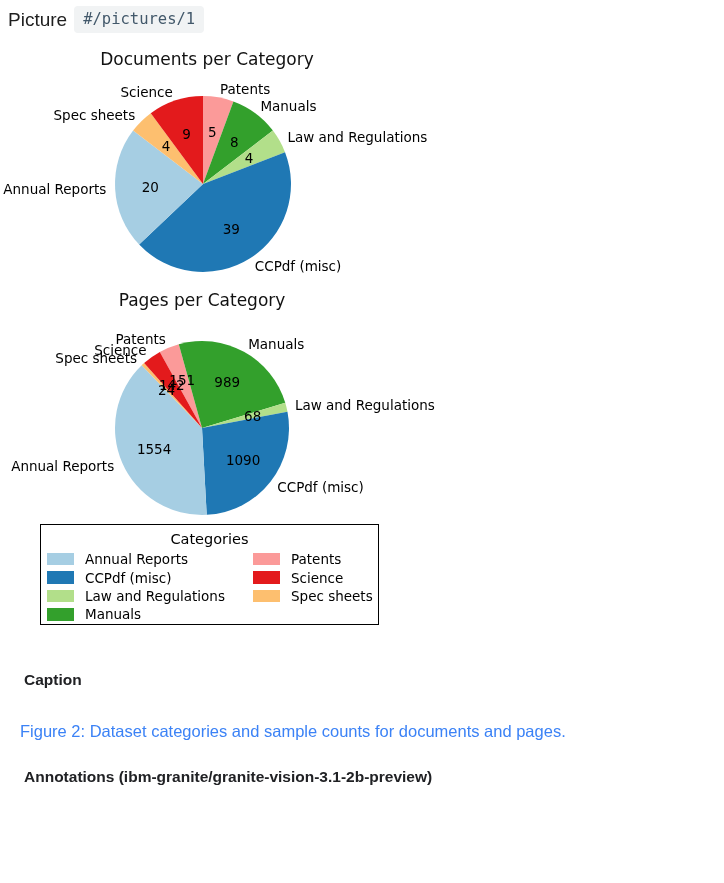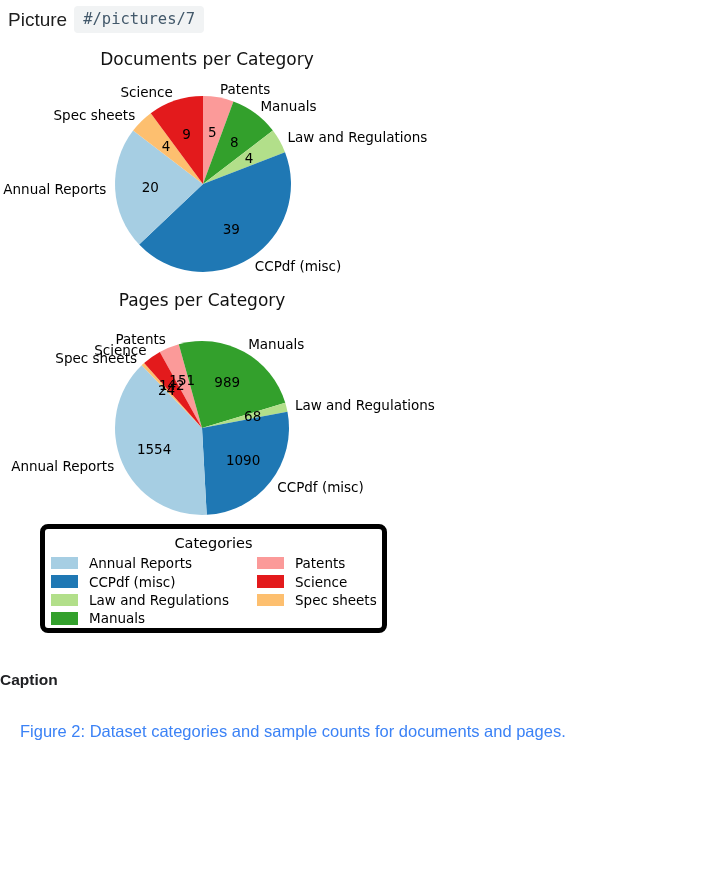--- a/index.html
+++ b/index.html
@@ -16,44 +16,44 @@
   .figure { position:absolute; left:0; top:44px; width:460px; height:600px; }
   .pie-chart { position:absolute; left:0; overflow:visible; }
   #pie0 { top:0; }
   #pie1 { top:240px; }
   .chart-title { font-family:"DejaVu Sans", sans-serif; font-size:17px; fill:#111111; }
   .pie-label  { font-family:"DejaVu Sans", sans-serif; font-size:13.5px; fill:#000000; }
   .pie-value  { font-family:"DejaVu Sans", sans-serif; font-size:13.5px; fill:#000000; }
 
   
   .legend { position:absolute; left:40px; top:480px; width:337px; height:99px;
-            border:5px solid #000000; border-radius:8px; background:#ffffff;
+            border:1px solid #000000; border-radius:0; background:#ffffff;
             font-family:"DejaVu Sans", sans-serif; }
   .legend-title { text-align:center; font-size:14.5px; color:#000; margin-top:6px; }
   .legend-grid { display:grid; grid-template-columns:206px auto; grid-template-rows:repeat(4,18.4px);
                  grid-auto-flow:column; padding-left:6px; margin-top:3px; }
   .legend-item { display:flex; align-items:center; font-size:13.5px; color:#000; }
   .legend-swatch { width:27px; height:12.5px; flex:none; margin-right:11px; }
 
   
-  .sec-heading { position:absolute; left:0; font-size:15.5px; font-weight:700; color:#202124; line-height:20px; }
+  .sec-heading { position:absolute; left:24px; font-size:15.5px; font-weight:700; color:#202124; line-height:20px; }
   #caption-heading { top:670px; }
   #annotations-heading { top:767px; }
   .sec-text { position:absolute; left:20px; font-size:16.5px; color:#3b82f6; line-height:31px; }
   #figure-caption { top:716px; width:710px; }
   #annotation-text { top:814px; width:705px; }
 </style>
 </head>
 <body>
 
 <div class="page">
 
   <div class="pic-header">
     <span class="pic-label">Picture</span>
-    <code class="pic-path">#/pictures/7</code>
+    <code class="pic-path">#/pictures/1</code>
   </div>
 
   <div class="figure">
 
     <svg id="pie0" class="pie-chart" width="460" height="240">
       <text class="chart-title" x="207" y="21" text-anchor="middle">Documents per Category</text>
     <path d="M203,140 L203.00,52.00 A88,88 0 0 1 233.42,57.43 Z" fill="#fb9a99"></path>
         <path d="M203,140 L233.42,57.43 A88,88 0 0 1 272.89,86.53 Z" fill="#33a02c"></path>
         <path d="M203,140 L272.89,86.53 A88,88 0 0 1 285.02,108.13 Z" fill="#b2df8a"></path>
         <path d="M203,140 L285.02,108.13 A88,88 0 0 1 139.15,200.56 Z" fill="#1f78b4"></path>
@@ -134,15 +134,16 @@
           </div>
         </div>
     </div>
 
   </div>
 
   <div class="sec-heading" id="caption-heading">Caption</div>
 
   <div class="sec-text" id="figure-caption">Figure 2: Dataset categories and sample counts for documents and pages.</div>
 
+  <div class="sec-heading" id="annotations-heading">Annotations (ibm-granite/granite-vision-3.1-2b-preview)</div>
 
 
 </div>
 
 </body></html>

